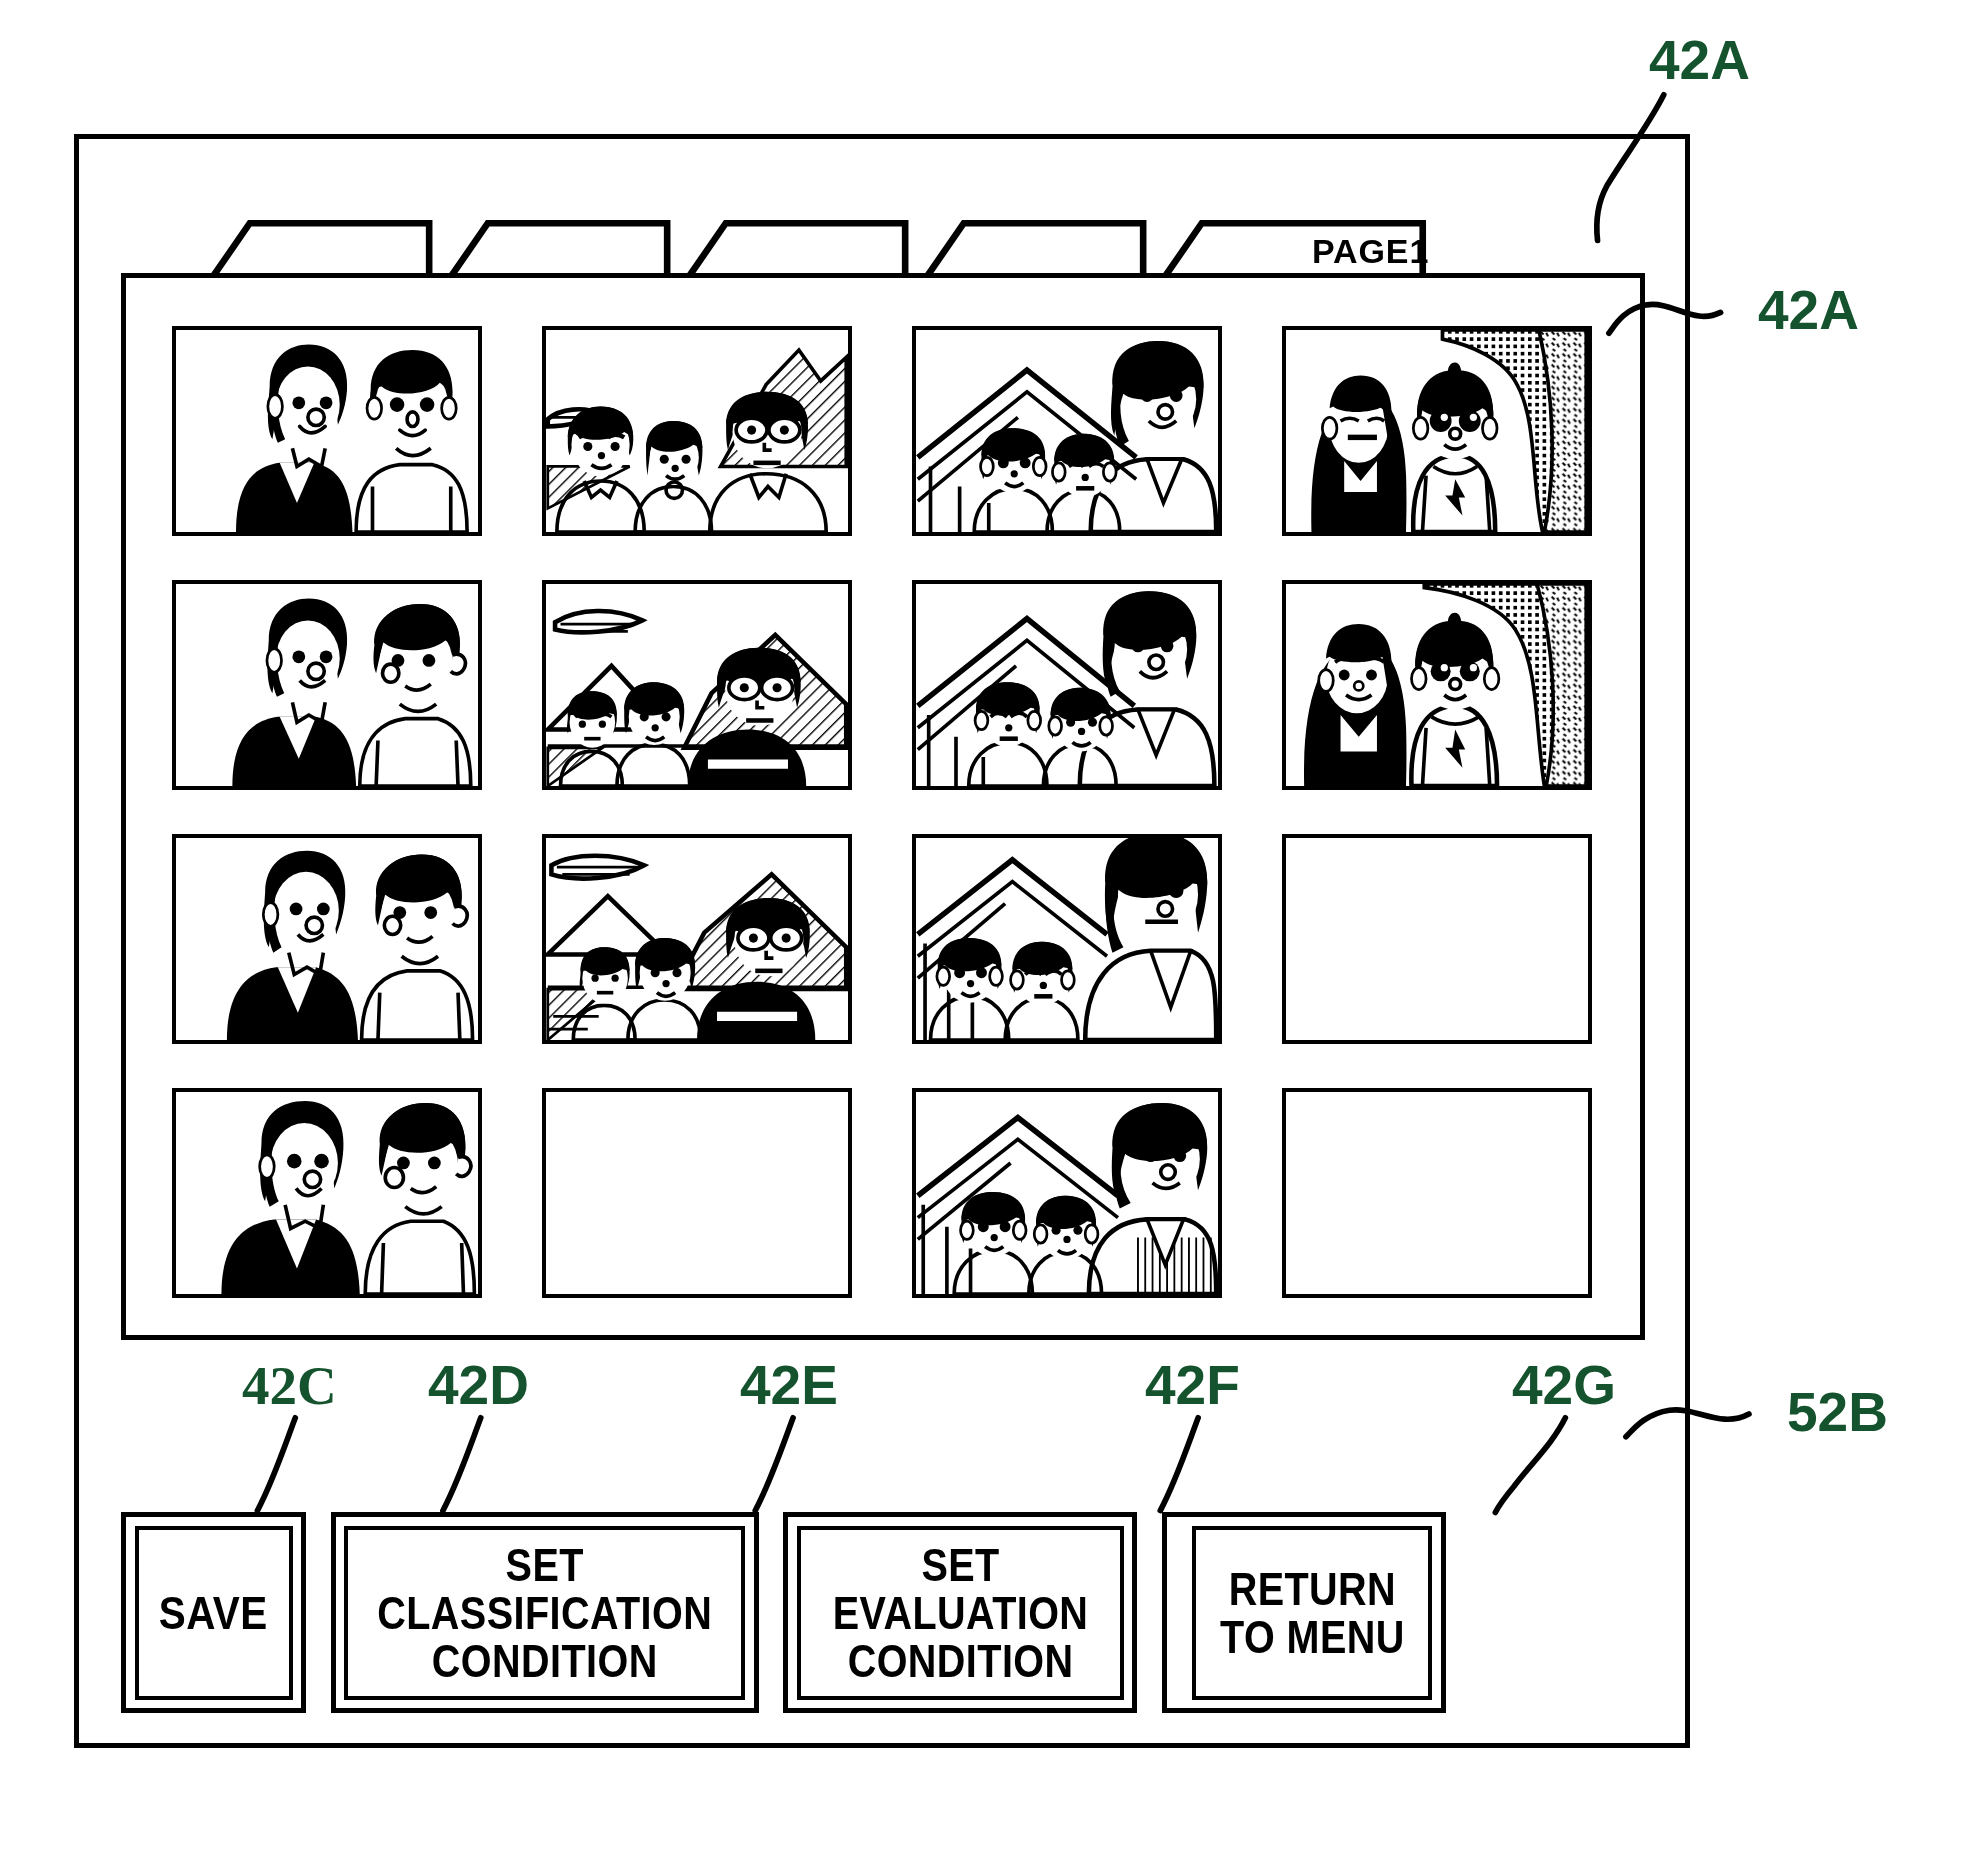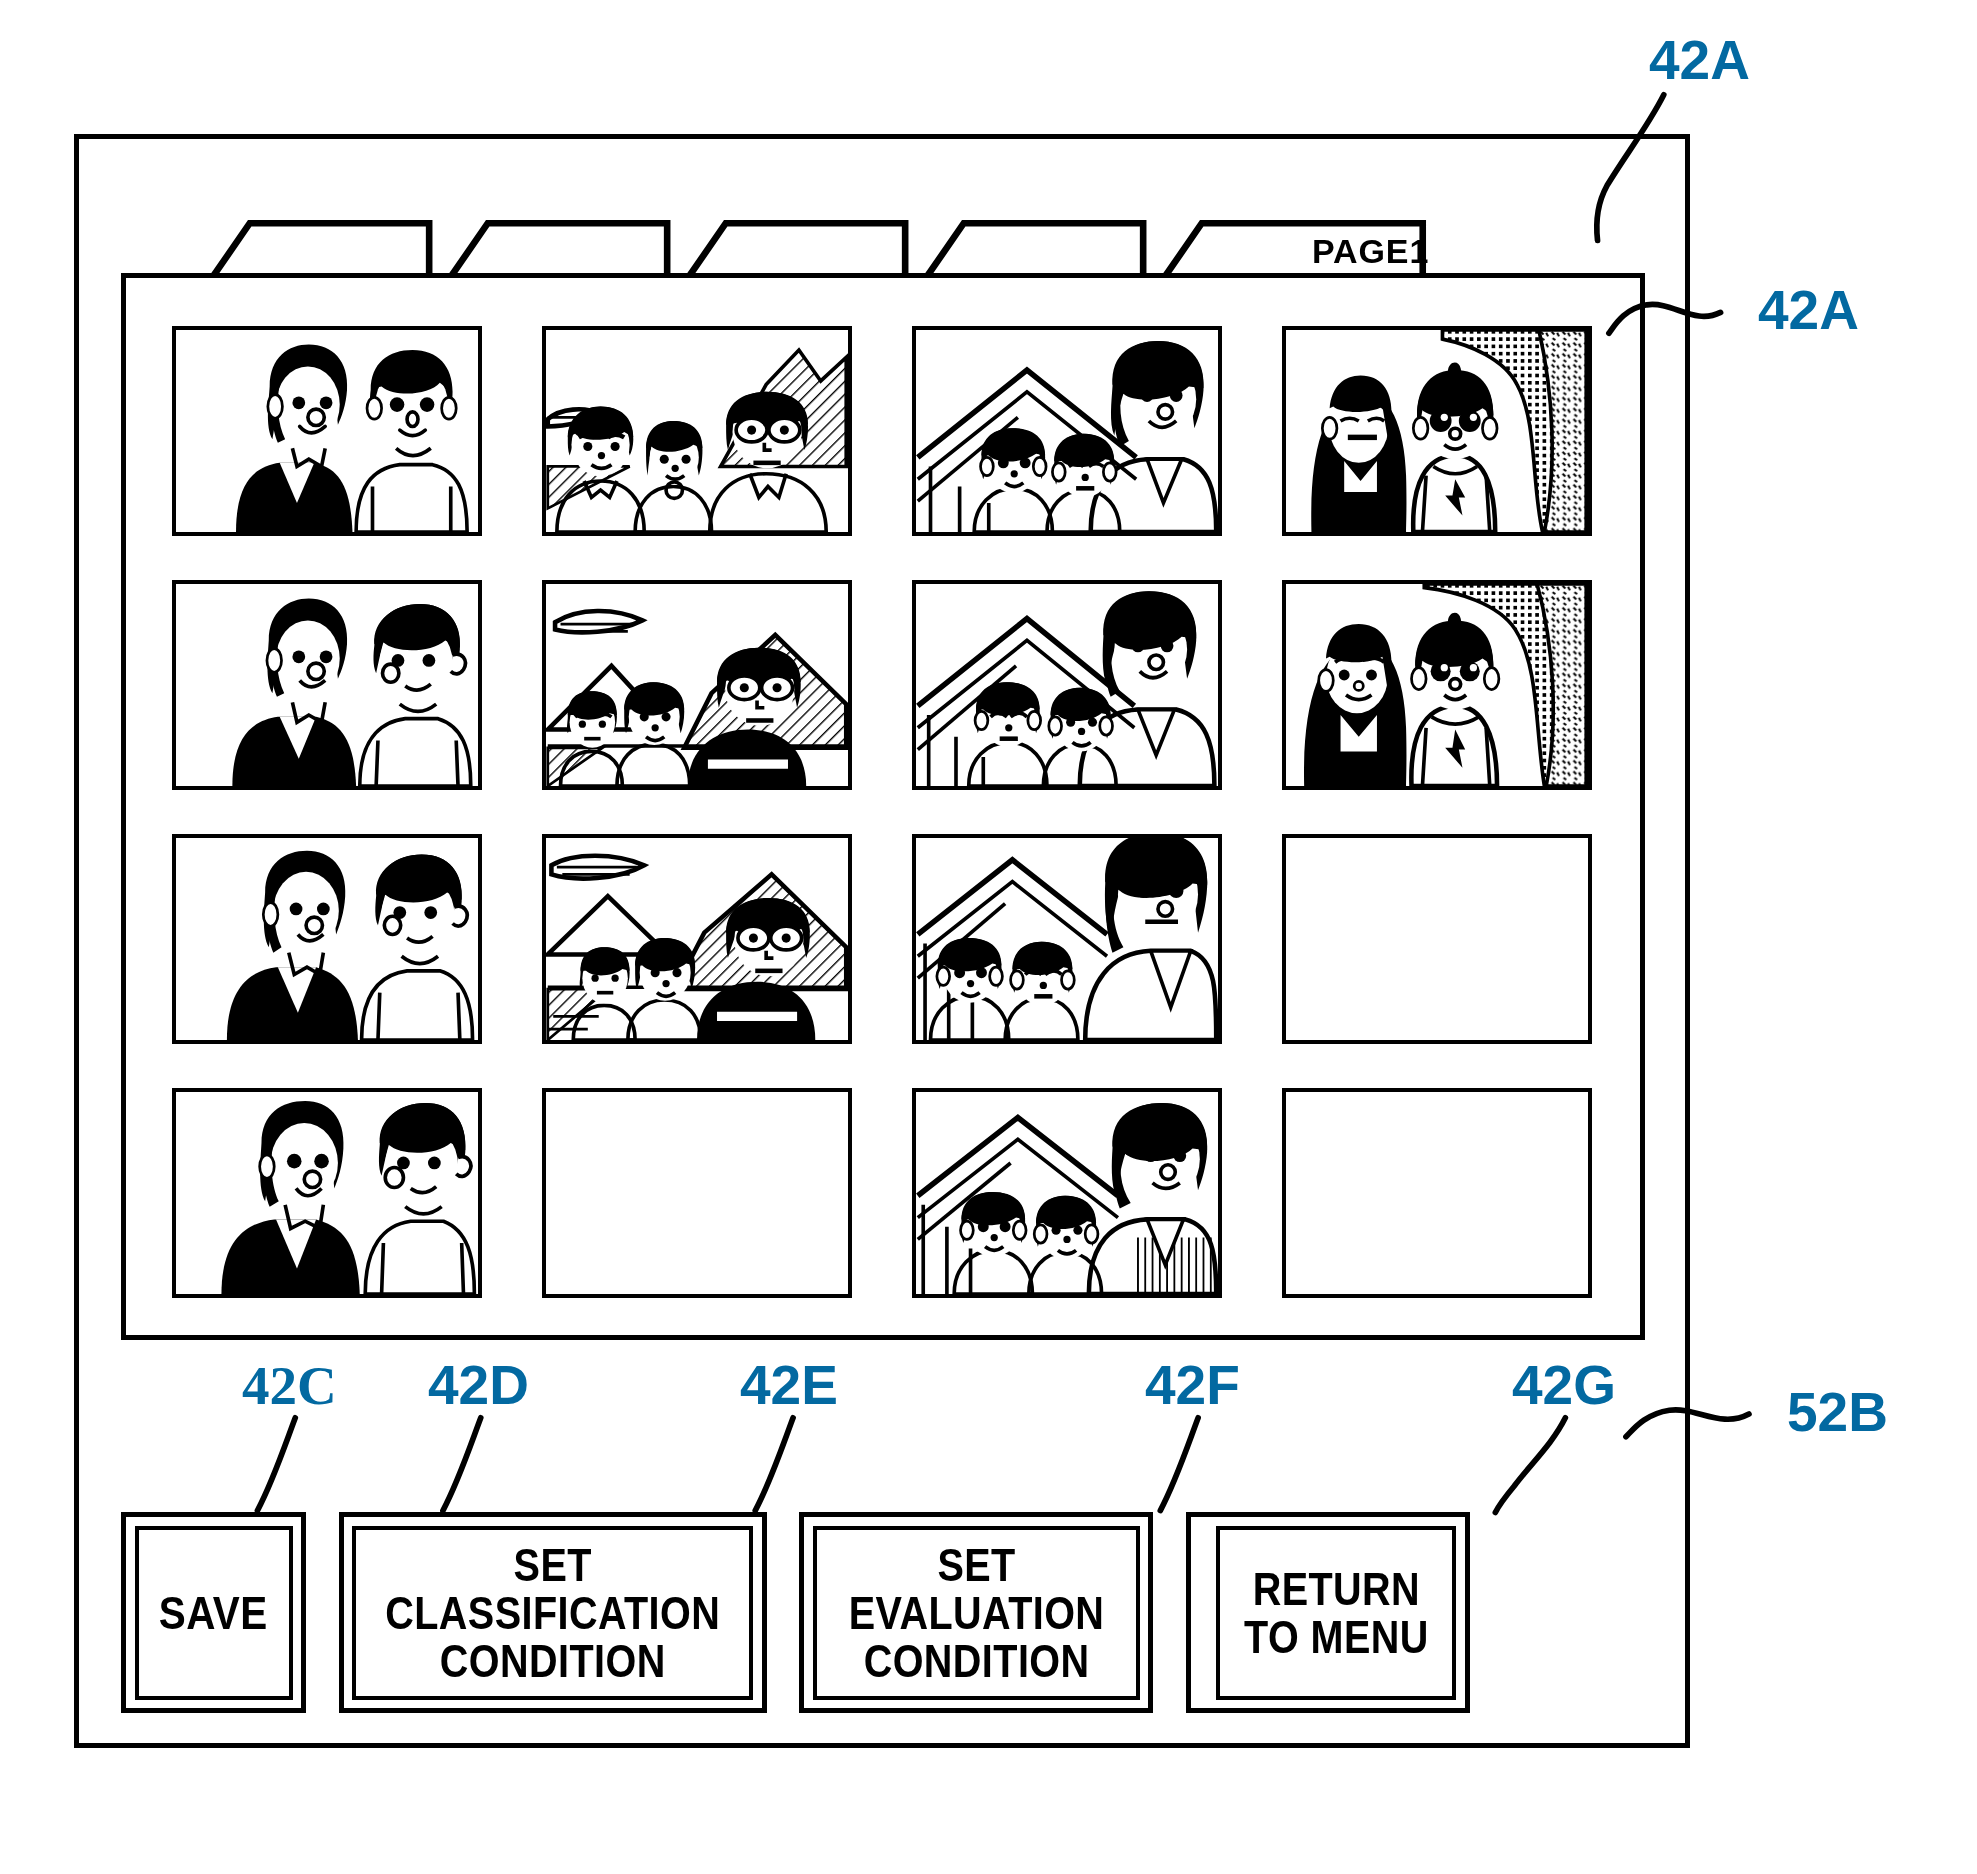--- a/index.html
+++ b/index.html
@@ -46,30 +46,30 @@
   }
   .thumb{
     width:310px;height:210px;border:4.7px solid #000;box-sizing:border-box;
     background:#fff;position:relative;overflow:hidden;
   }
   .thumb svg{display:block;width:100%;height:100%;}
   .thumb.empty{}
 
   
   .reflabel{
-    position:absolute;color:#0369a1;font-weight:bold;
+    position:absolute;color:#14532d;font-weight:bold;
     font-size:55px;line-height:57px;white-space:nowrap;
     letter-spacing:0px;
   }
   .leaders{position:absolute;left:0;top:0;width:1978px;height:1875px;pointer-events:none;}
 
   
   .buttonbar{
     position:absolute;left:121px;top:1512px;width:1526px;height:201px;
-    display:flex;align-items:stretch;gap:8px;
+    display:flex;align-items:stretch;
   }
   .btn-outer{
     border:5.7px solid #000;background:#fff;box-sizing:border-box;
     padding:8.5px;margin-right:24.6px;display:flex;
   }
   .btn-outer:last-child{margin-right:0;padding-left:25px;}
   .btn-inner{
     border:4.7px solid #000;box-sizing:border-box;width:100%;
     display:flex;align-items:center;justify-content:center;text-align:center;
     padding:3.8px 7.6px;

